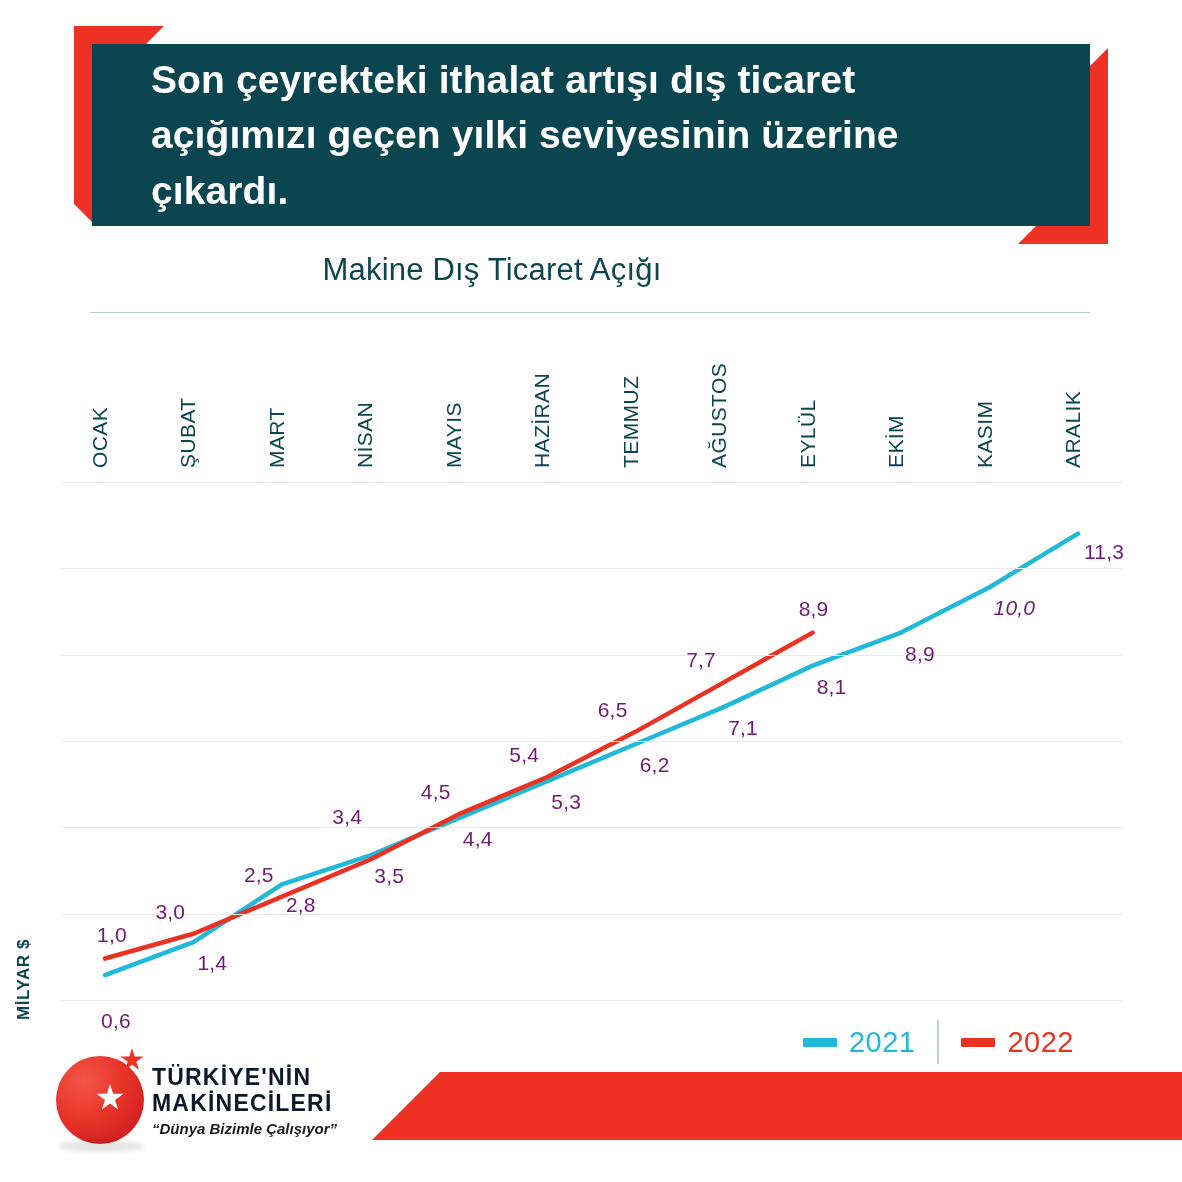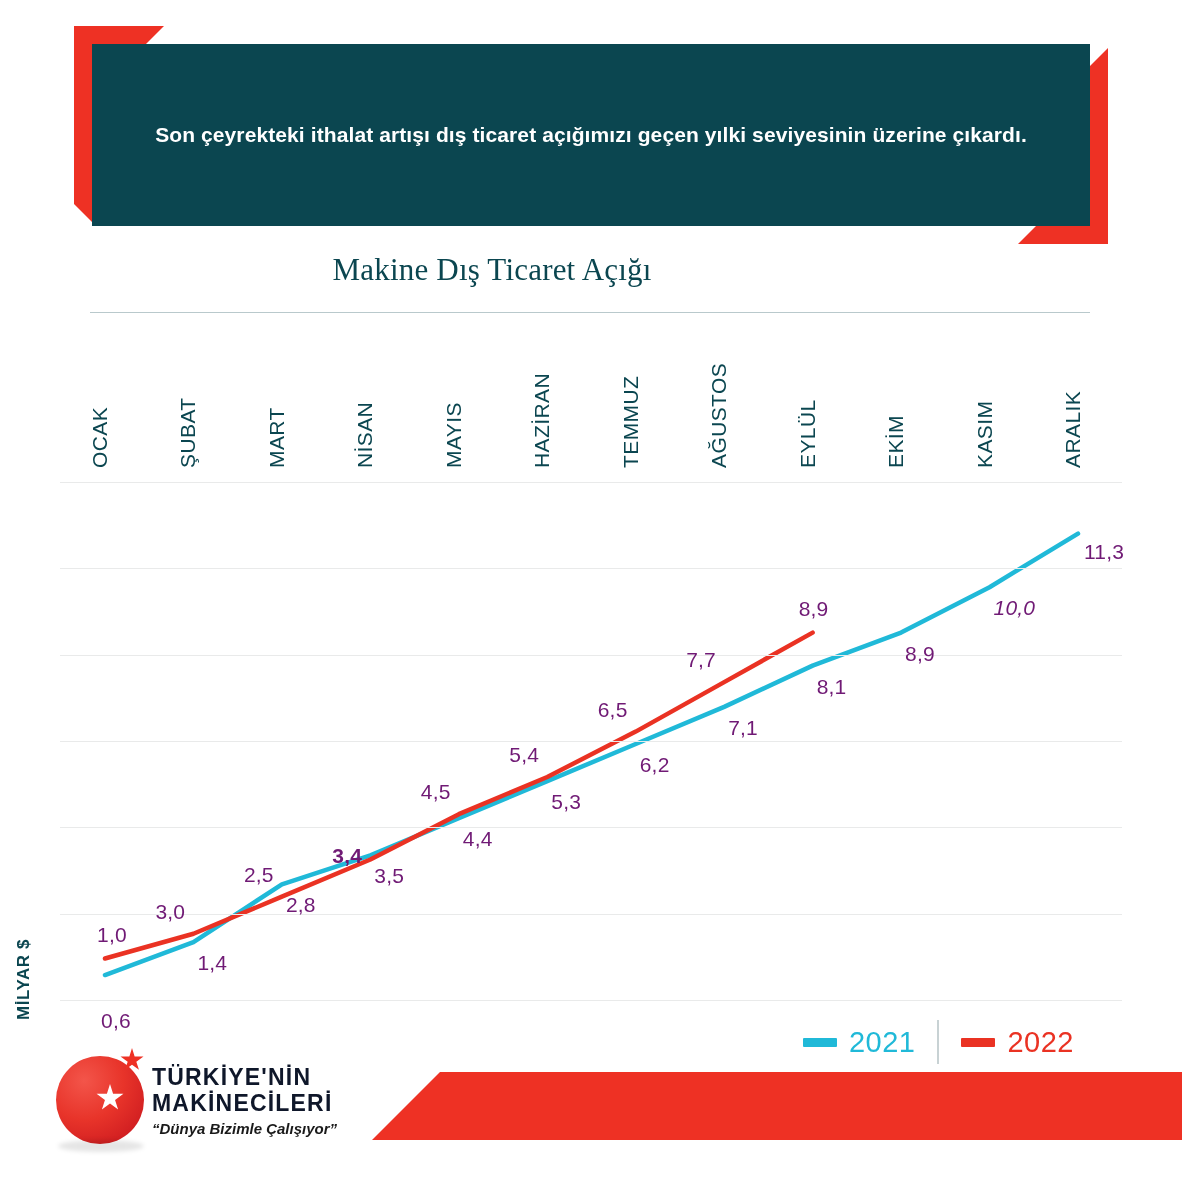--- a/index.html
+++ b/index.html
@@ -32,37 +32,36 @@
     clip-path:polygon(90px 0, 90px 196px, 0 196px, 18px 178px, 72px 178px, 72px 18px);
   }
   #header-box{
     position:absolute;
     left:0; top:0; width:998px; height:182px;
     background:#0b4650;
     display:flex; align-items:center; justify-content:center;
   }
   #header-title{
     color:#ffffff;
-    font-size:21px;
+    font-size:39px;
     font-weight:bold;
     line-height:1.42;
-    text-align:center;
+    text-align:left;
     letter-spacing:.1px;
     width:880px;
   }
 
   
   #chart-title{
     position:absolute;
     left:0; top:252px; width:984px;
     text-align:center;
     color:#0b4650;
     font-size:31px;
     letter-spacing:.2px;
-    font-family:Liberation Serif, serif;
   }
   #title-rule{
     position:absolute;
     left:90px; top:312px;
     width:1000px; height:1px;
     background:#b9c9cc;
   }
 
   
   #month-axis{
@@ -241,21 +240,21 @@
     <div class="pt-label" style="left: 491.273px; top: 320.127px;">5,3</div>
     <div class="pt-label" style="left: 579.727px; top: 282.994px;">6,2</div>
     <div class="pt-label" style="left: 668.182px; top: 245.861px;">7,1</div>
     <div class="pt-label" style="left: 756.636px; top: 204.602px;">8,1</div>
     <div class="pt-label" style="left: 845.091px; top: 171.595px;">8,9</div>
     <div class="pt-label" style="left: 933.545px; top: 126.21px; font-style: italic;">10,0</div>
     <div class="pt-label" style="left: 1024px; top: 69.5737px;">11,3</div>
     <div class="pt-label" style="left: 37px; top: 452.541px;">1,0</div>
     <div class="pt-label" style="left: 95.4545px; top: 429.786px;">3,0</div>
     <div class="pt-label" style="left: 183.909px; top: 392.653px;">2,5</div>
-    <div class="pt-label" style="left: 272.364px; top: 374px; font-weight: bold;">3,4</div>
+    <div class="pt-label" style="left: 272.364px; top: 335px;">3,4</div>
     <div class="pt-label" style="left: 360.818px; top: 310.135px;">4,5</div>
     <div class="pt-label" style="left: 449.273px; top: 273.002px;">5,4</div>
     <div class="pt-label" style="left: 537.727px; top: 227.617px;">6,5</div>
     <div class="pt-label" style="left: 626.182px; top: 178.106px;">7,7</div>
     <div class="pt-label" style="left: 738.636px; top: 126.595px;">8,9</div>
   </div>
 
 <div id="yaxis-title">MİLYAR $</div>
 
 <div id="legend">

